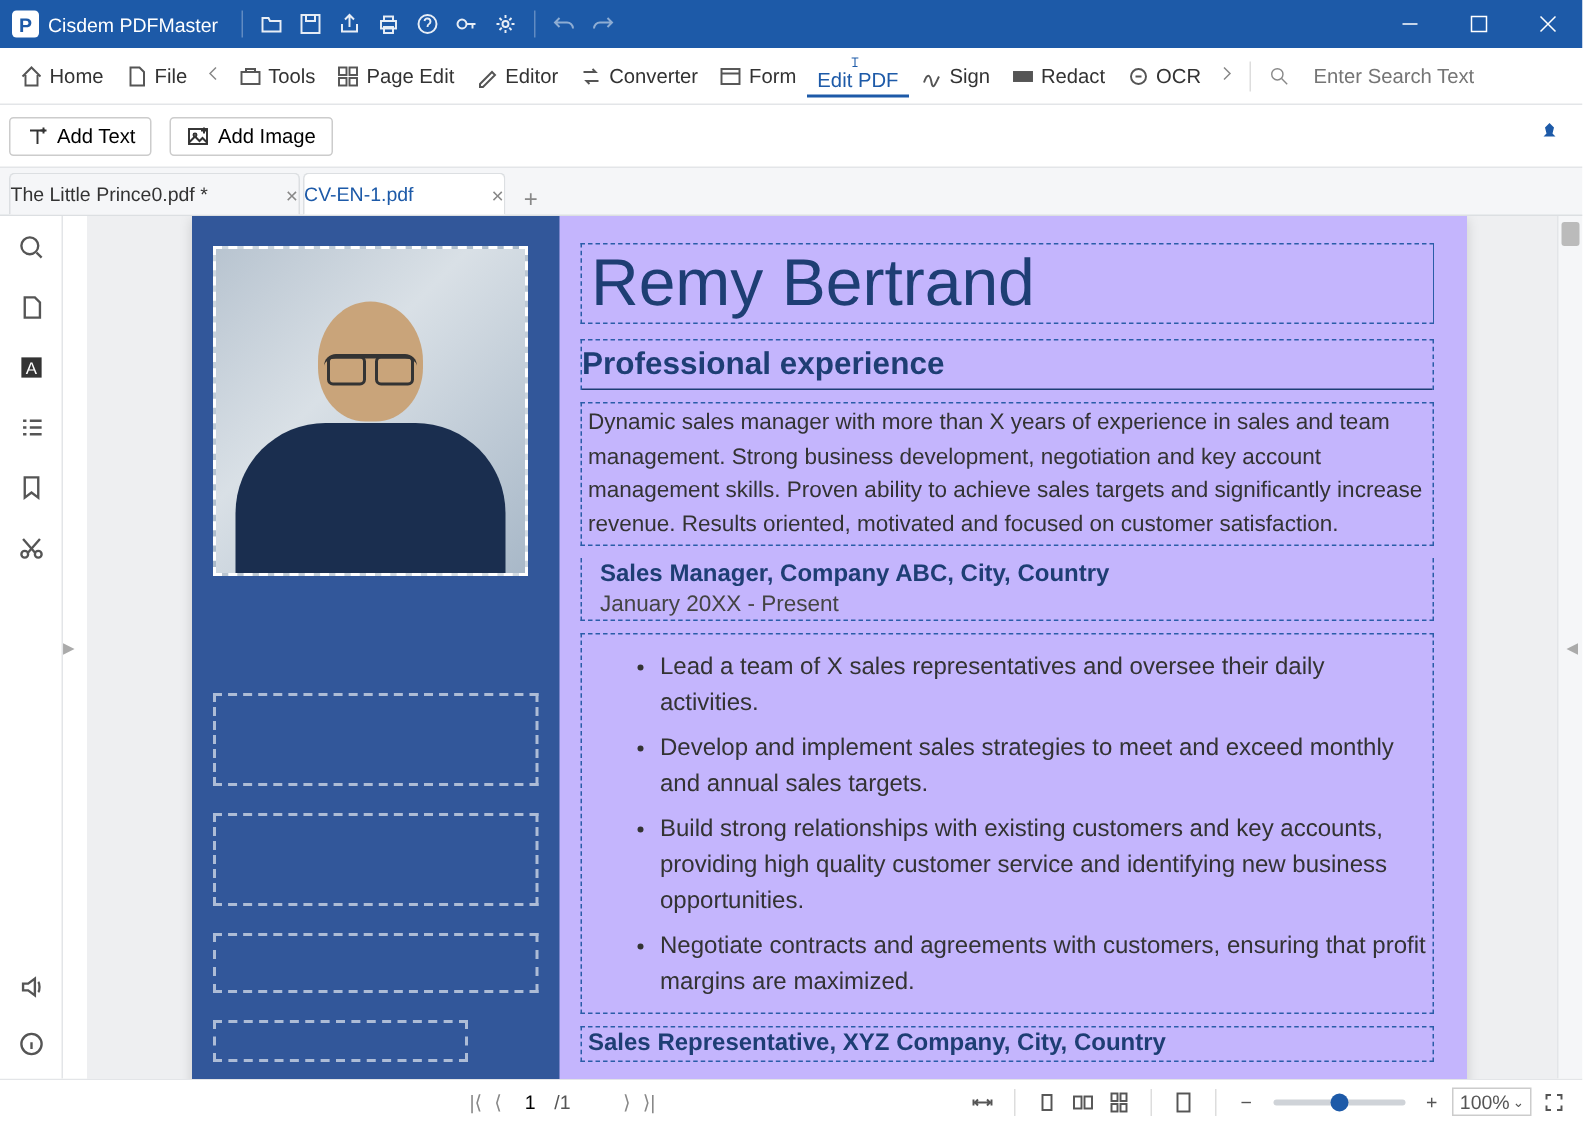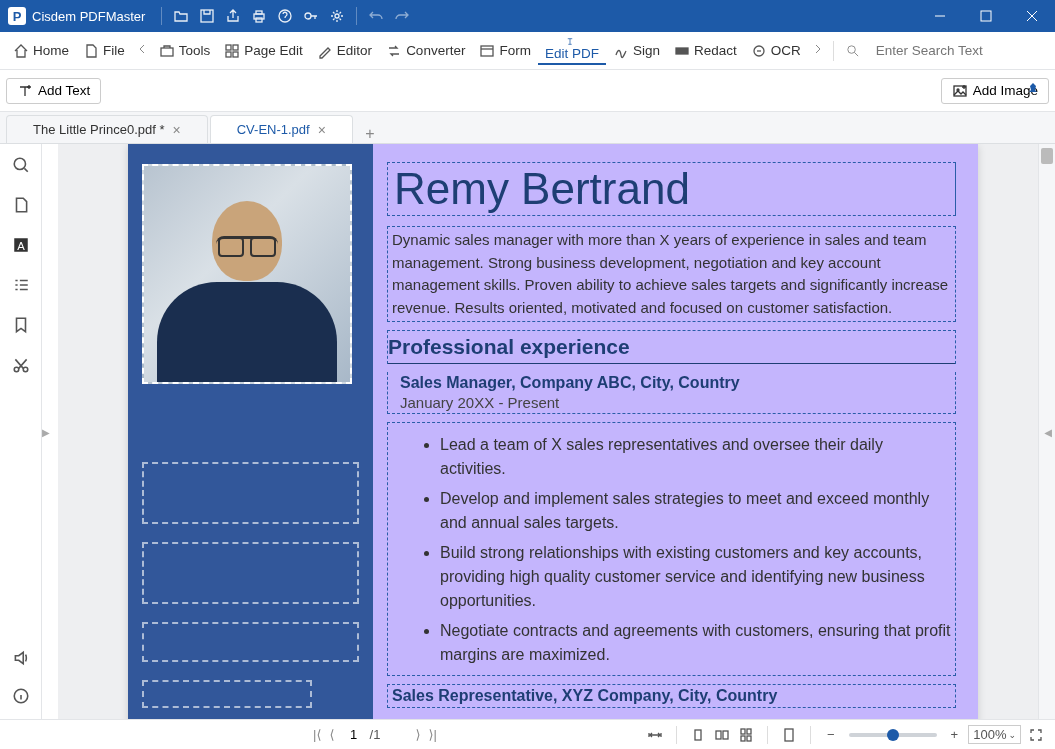--- a/index.html
+++ b/index.html
@@ -21,28 +21,28 @@
 .main-tb .item { display:flex; align-items:center; padding:0 7px; height:28px; cursor:pointer; white-space:nowrap; }
 .main-tb .item svg { stroke:#555; fill:none; stroke-width:1.3; margin-right:4px; }
 .main-tb .item.active { color:#1d5aa8; border-bottom:2px solid #1d5aa8; padding-bottom:2px;flex-direction:column; }
 .main-tb .item.active svg { stroke:#1d5aa8; }
 .main-tb .chevron { padding:0 4px; cursor:pointer; }
 .main-tb .divider { width:1px; height:20px; background:#ddd; margin:0 5px; }
 .main-tb .search { flex:1; display:flex; align-items:center; padding-left:6px;gap:16px; }
 .main-tb .search input { border:none; outline:none; font-size:13.5px; color:#888; width:160px; }
 
 
-.edit-tb { height:42px; background:#fff; border-bottom:1px solid #e3e5e8; display:flex; align-items:center; justify-content:space-between; position:relative;gap:48px; }
+.edit-tb { height:42px; background:#fff; border-bottom:1px solid #e3e5e8; display:flex; align-items:center; justify-content:flex-start; position:relative; }
 .edit-tb .btn { display:flex; align-items:center; padding:4px 10px; border:1px solid #ccc; border-radius:3px; margin:0 6px; font-size:13.5px; cursor:pointer; }
 .edit-tb .btn svg { stroke:#333; fill:none; stroke-width:1.3; margin-right:5px; }
 .edit-tb .pin { position:absolute; right:14px; cursor:pointer; }
 
 
 .tabs-row { height:32px; background:#f5f6f8; border-bottom:1px solid #dcdfe2; display:flex; align-items:flex-end; padding-left:6px; }
-.tab { height:28px; padding:0 26px; display:flex; align-items:center; font-size:13px; border-top-left-radius:4px; border-top-right-radius:4px; border:1px solid #dcdfe2; border-bottom:none; margin-right:2px; cursor:pointer; background:#f5f6f8; color:#333; }
+.tab { height:28px; padding:0 0; display:flex; align-items:center; font-size:13px; border-top-left-radius:4px; border-top-right-radius:4px; border:1px solid #dcdfe2; border-bottom:none; margin-right:2px; cursor:pointer; background:#f5f6f8; color:#333;gap:44px; }
 .tab.active { background:#fff; color:#1d5aa8; }
 .tab .close { margin-left:8px; font-size:14px; color:#888; }
 .tab-add { width:30px; display:flex; align-items:center; justify-content:center; color:#888; cursor:pointer; }
 
 
 .workspace { display:flex; height:calc(749px - 32px - 38px - 42px - 32px - 30px); }
 .left-rail { width:42px; background:#fff; border-right:1px solid #e3e5e8; display:flex; flex-direction:column; align-items:center; padding-top:10px; gap:18px; }
 .left-rail .rail-icon { width:22px; height:22px; display:flex; align-items:center; justify-content:center; cursor:pointer; }
 .left-rail .rail-icon svg { stroke:#555; fill:none; stroke-width:1.4; }
 .left-rail .rail-icon.solid svg { fill:#333; stroke:none; }
@@ -353,25 +353,25 @@
             <div class="glasses"></div>
             <div class="shirt"></div>
           </div>
         <div class="side-box tall" style="margin-top:60px;"></div>
         <div class="side-box tall"></div>
         <div class="side-box"></div>
         <div class="side-box short"></div>
       </div>
       <div class="page-main">
         <div class="name">Remy Bertrand</div>
+        <div class="edit-box" style="padding:0;border-bottom:none;">
+          <div class="section-h">Professional experience</div>
+        </div>
         <div class="edit-box" style="margin-top:6px;">
           <div class="summary">Dynamic sales manager with more than X years of experience in sales and team management. Strong business development, negotiation and key account management skills. Proven ability to achieve sales targets and significantly increase revenue. Results oriented, motivated and focused on customer satisfaction.</div>
-        </div>
-        <div class="edit-box" style="padding:0;border-bottom:none;">
-          <div class="section-h">Professional experience</div>
         </div>
         <div class="edit-box" style="border-top:none;padding-left:12px;">
           <div class="job-title">Sales Manager, Company ABC, City, Country</div>
           <div class="job-date">January 20XX - Present</div>
         </div>
         <div class="edit-box">
           <ul class="bullets">
             <li>Lead a team of X sales representatives and oversee their daily activities.</li>
             <li>Develop and implement sales strategies to meet and exceed monthly and annual sales targets.</li>
             <li>Build strong relationships with existing customers and key accounts, providing high quality customer service and identifying new business opportunities.</li>

